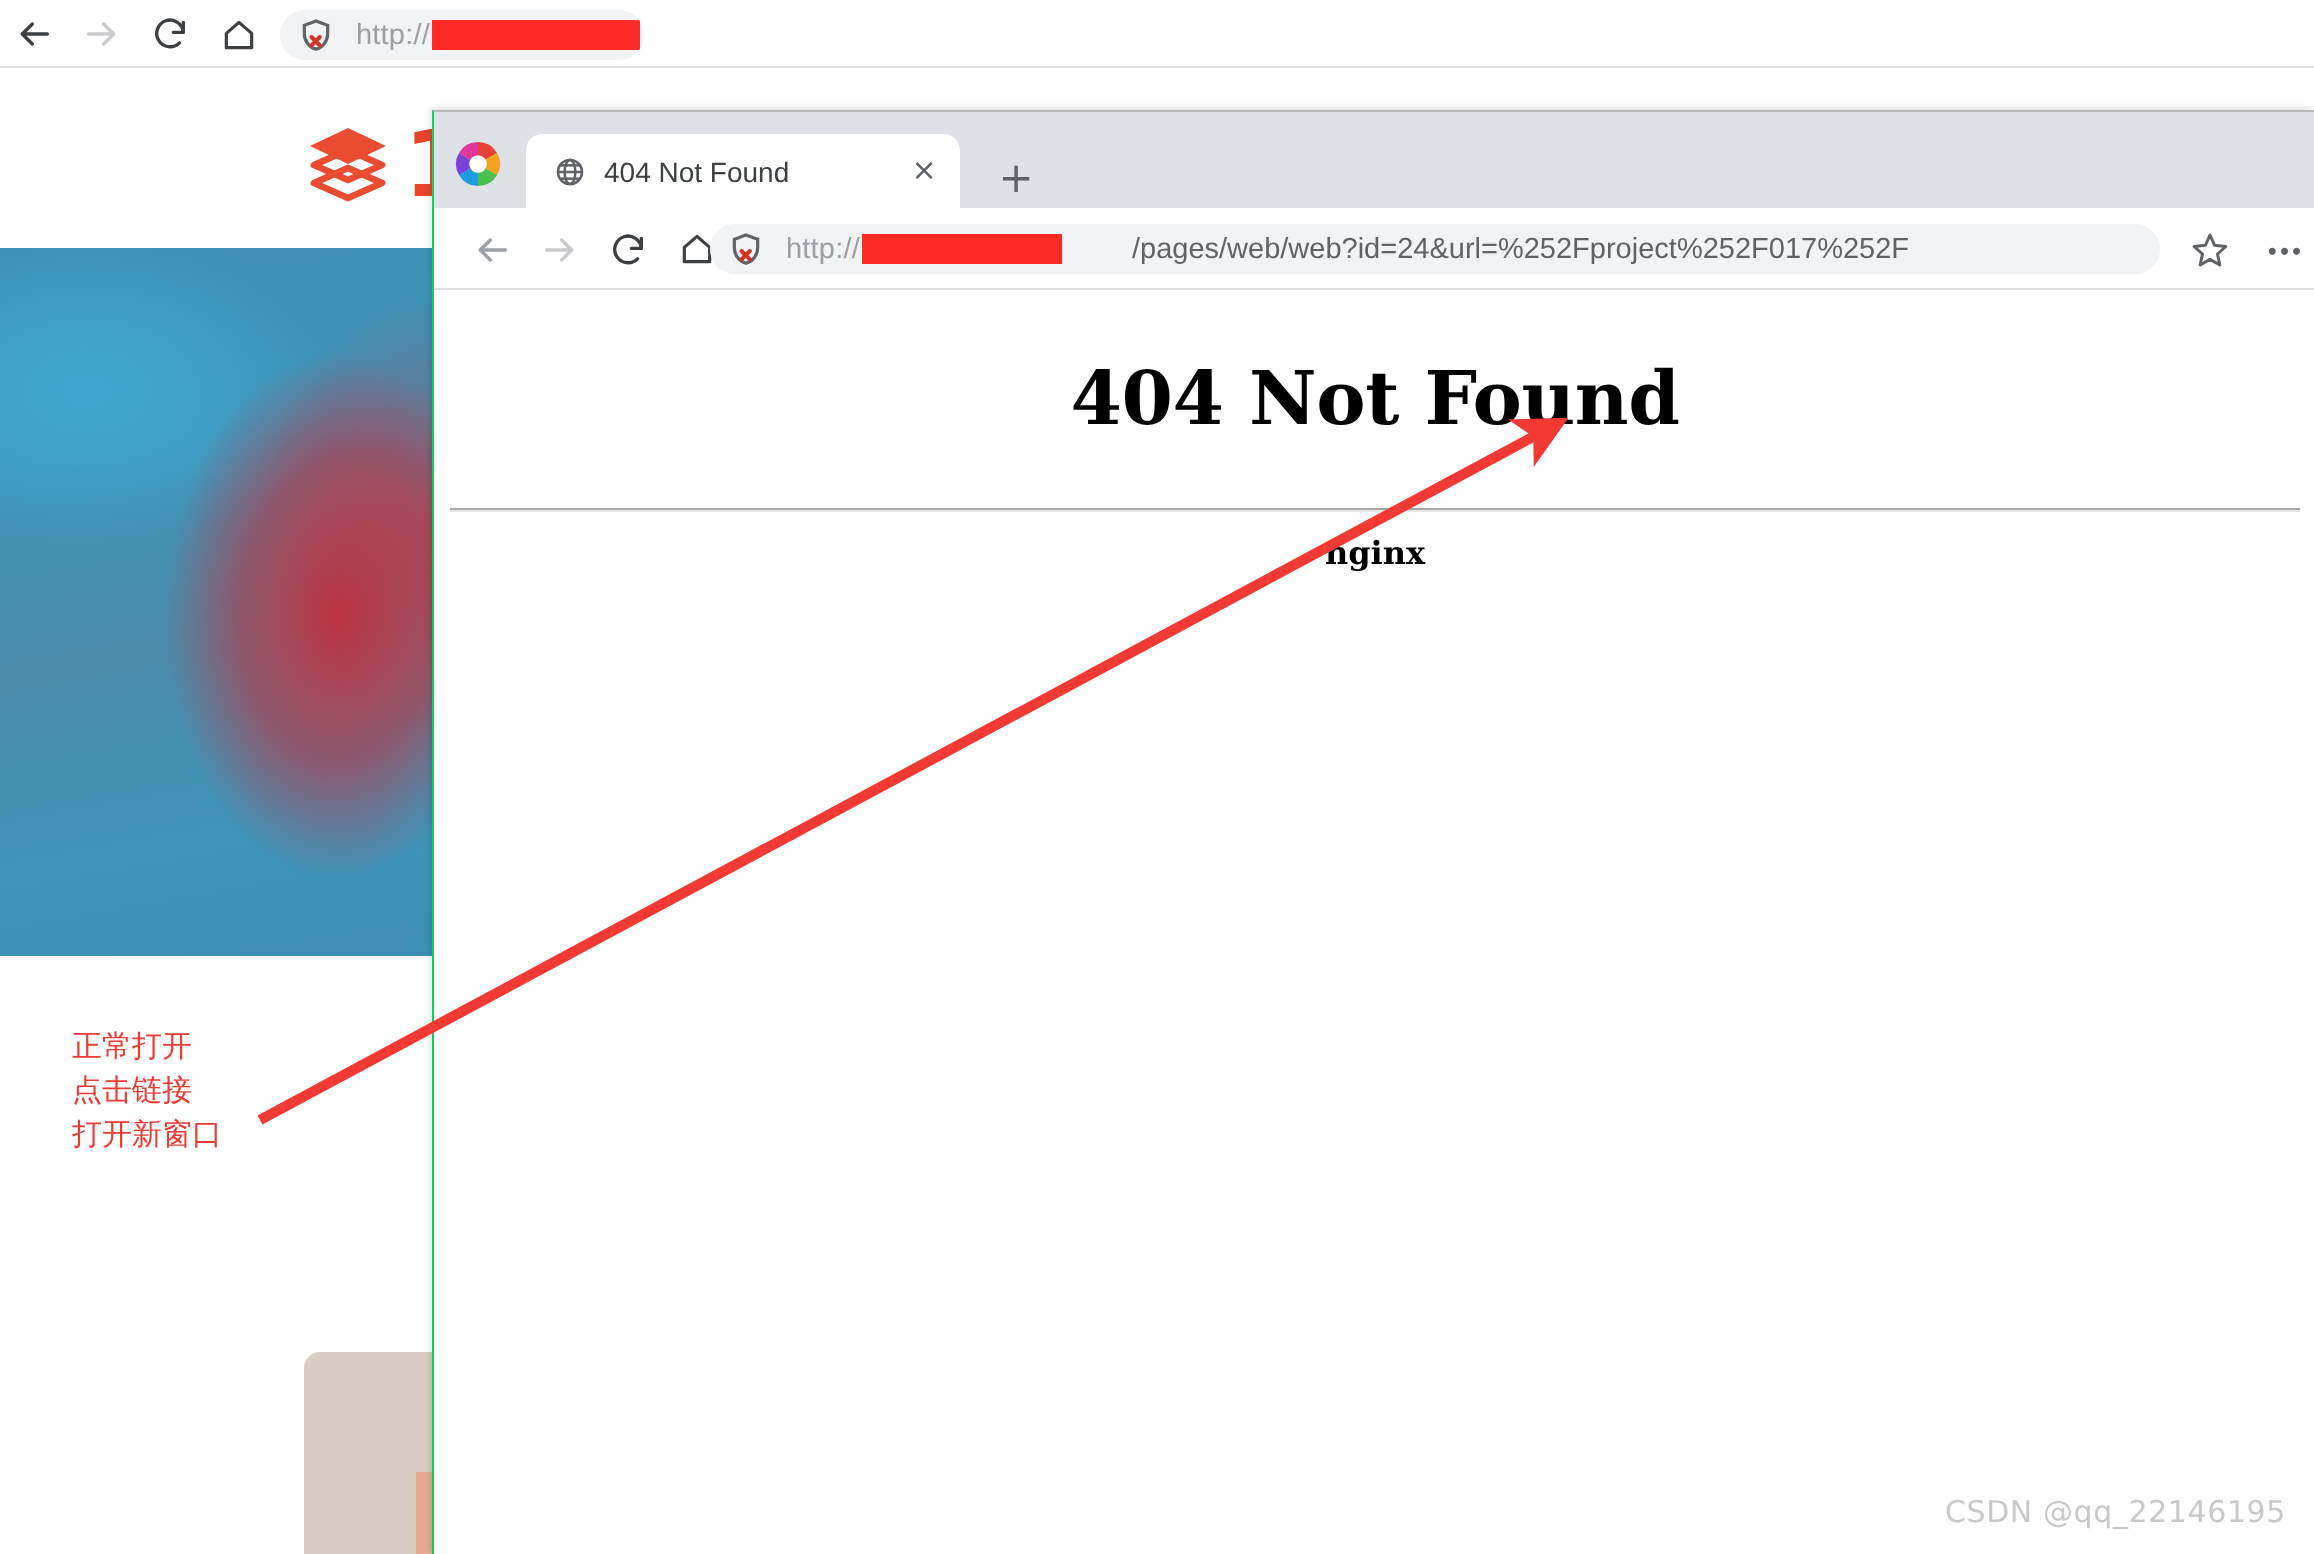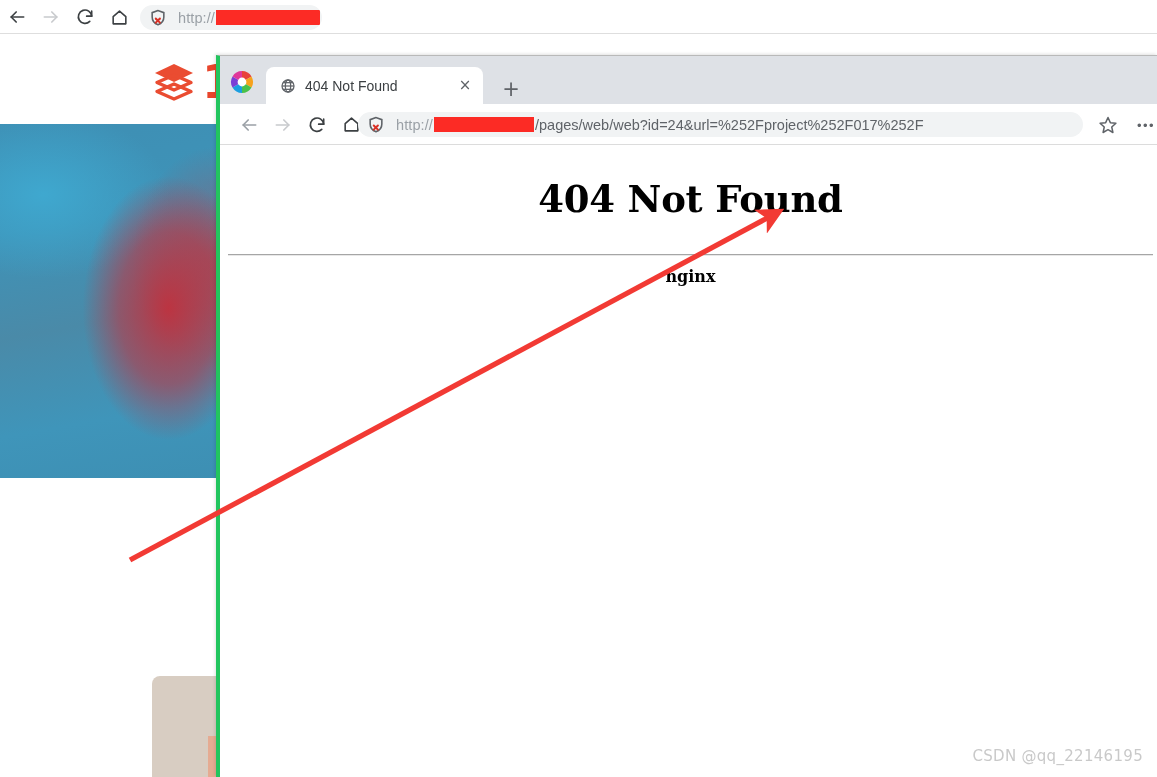--- a/index.html
+++ b/index.html
@@ -66,21 +66,21 @@
     position:absolute; left:208px; top:736px; width:8px; height:41px;
     background:#e5ab92;
   }
 
   
   .arrow-layer { position:absolute; left:0; top:0; width:1157px; height:777px; pointer-events:none; }
 
   
   .inner-win {
     position:absolute; left:216px; top:55px; width:941px; height:722px;
-    background:#a21caf; border-left:4px solid #22c55e; border-top:1px solid #b9b9b9;
+    background:#a21caf; border-left:1px solid #22c55e; border-top:1px solid #b9b9b9;
     box-shadow:-1px -1px 3px rgba(0,0,0,0.12);
     overflow:hidden;
   }
   .tabstrip {
     position:relative; height:48px; background:#dee1e6; display:flex; align-items:flex-end;
   }
   .browser-logo {
     position:absolute; left:8px; top:12px; width:28px; height:28px;
   }
   .tab {
@@ -107,21 +107,21 @@
     position:relative; height:41px; background:#ffffff; display:flex; align-items:center;
   }
   .inner-toolbar-rule {
     position:absolute; left:0; top:88px; width:941px; height:1px; background:#dcdcdc;
   }
   .inner-omnibox {
     position:absolute; left:138px; top:8px; width:725px; height:25px;
     background:#f1f3f4; border-radius:13px; display:flex; align-items:center;
     padding-left:8px; overflow:hidden;
   }
-  .omni-url { font-size:14.5px; color:#5f6368; white-space:nowrap; }
+  .omni-url { font-size:14.5px; color:#5f6368; white-space:nowrap;padding-left:34px; }
   .star-btn {
     position:absolute; left:876px; top:9px; width:24px; height:24px;
     display:flex; align-items:center; justify-content:center; color:#5f6368;
   }
   .dots-btn {
     position:absolute; left:914px; top:9px; width:24px; height:24px;
     display:flex; align-items:center; justify-content:center; color:#5f6368;
   }
   .dots-btn span { letter-spacing:1.5px; font-size:13px; line-height:1; }
 
@@ -203,20 +203,23 @@
         <path d="M24 6 43 15 24 24 5 15z" fill="#ea4c31"></path>
         <path d="M24 17 41 24.5 24 32 7 24.5z" fill="none" stroke="#ea4c31" stroke-width="3.4" stroke-linejoin="round"></path>
         <path d="M24 26 41 33.5 24 41 7 33.5z" fill="none" stroke="#ea4c31" stroke-width="3.4" stroke-linejoin="round"></path>
       </svg>
     </span>
     <span class="brand-glyph">1</span>
   </div>
 
   <div class="hero-banner"></div>
 
+  <div class="annot">正常打开
+点击链接
+打开新窗口</div>
 
   <div class="beige-card"></div>
   <div class="beige-card-edge"></div>
 
   <div class="inner-win">
 
     <div class="tabstrip">
       <span class="browser-logo">
         <svg width="28" height="28" viewBox="0 0 28 28">
           <g transform="translate(14,14)">

